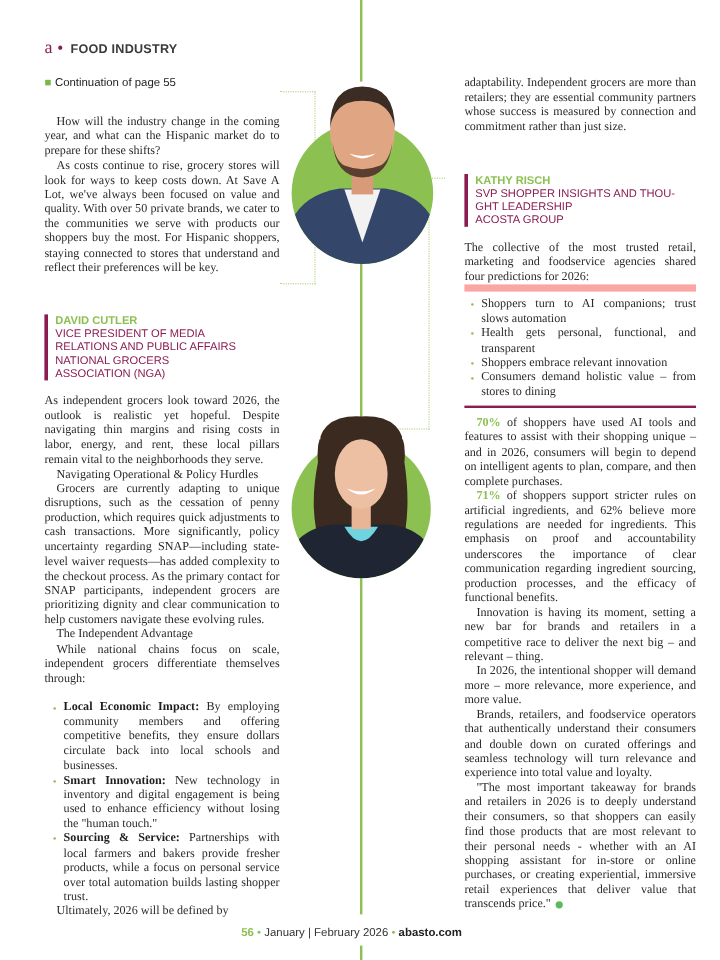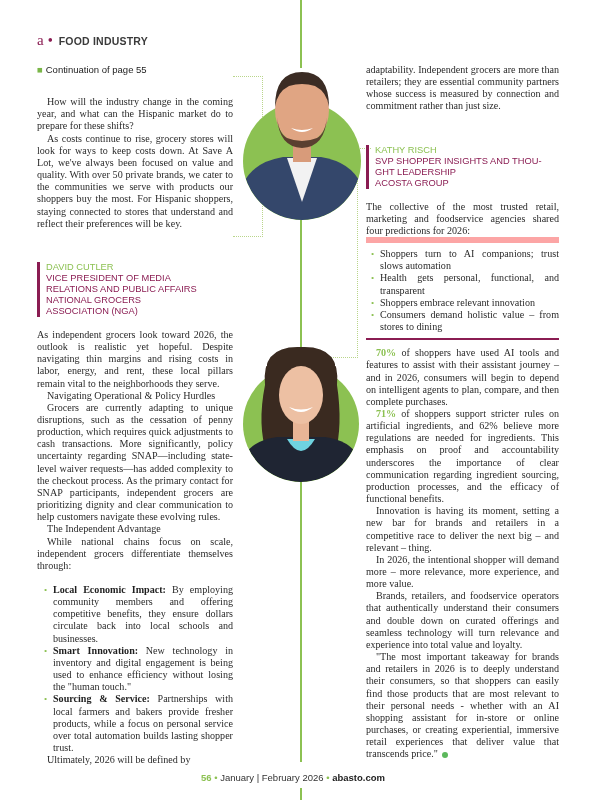--- a/index.html
+++ b/index.html
@@ -8,29 +8,29 @@
 
   .header { position: absolute; left: 37px; top: 24px; display: flex; align-items: baseline; gap: 3px; }
   .logo-a { font-family: "Liberation Serif", serif; font-size: 15px; color: #8a1c52; font-weight: normal; }
   .logo-dot { color: #8a1c52; font-size: 12px; margin-right: 2px; }
   .section-title { font-family: "Liberation Sans", sans-serif; font-weight: bold; font-size: 10.5px; color: #3a3a3a; letter-spacing: 0.2px; margin-top: 11px; }
 
   .center-line { position: absolute; left: 300px; width: 2px; background: #8cc152; }
 
   .col { position: absolute; font-size: 10.1px; line-height: 12.15px; text-align: justify; font-family: "Liberation Serif", serif; color: #2a2a2a; }
   .col-left { left: 37px; width: 196px; }
-  .col-right { left: 366px; width: 193px; }
+  .col-right { left: 387px; width: 193px; }
   .col p { text-indent: 10px; }
   .col p.noindent { text-indent: 0; }
 
   .continuation { font-family: "Liberation Sans", sans-serif; font-size: 9.5px; color: #222; text-indent: 0; margin-bottom: 20px; }
   .continuation .dot { color: #7ab648; margin-right: 3px; }
 
   .bio { border-left: 3px solid #8a1c52; padding-left: 6px; margin: 10px 0 12px 0; font-family: "Liberation Sans", sans-serif; font-size: 9.3px; line-height: 11px; text-transform: uppercase; text-align: left; }
-  .bio .name { color: #8cc152; font-weight: normal; margin-top: 32px; }
+  .bio .name { color: #8cc152; font-weight: bold; margin-top: 32px; }
   .bio .role { color: #8a1c52; font-weight: normal; }
 
   .bullets { list-style: none; padding-left: 8px; margin-top: 12px; }
   .bullets li { position: relative; padding-left: 8px; text-align: justify; }
   .bullets li::before { content: "•"; position: absolute; left: -1px; top: 0; color: #8cc152; font-size: 9px; }
   .bullets b { font-weight: bold; color: #1f1f1f; }
 
   .predictions { border-top: 6px solid #fca5a5; border-bottom: 2px solid #8a1c52; padding: 5px 0 5px 6px; margin: 0 0 7px 0; }
   .predictions ul { list-style: none; }
   .predictions li { position: relative; padding-left: 8px; text-align: justify; }
@@ -153,21 +153,21 @@
 
   <div class="predictions">
     <ul>
       <li>Shoppers turn to AI companions; trust slows automation</li>
       <li>Health gets personal, functional, and transparent</li>
       <li>Shoppers embrace relevant innovation</li>
       <li>Consumers demand holistic value – from stores to dining</li>
     </ul>
   </div>
 
-  <p><span class="stat">70%</span><span> of shoppers have used AI tools and features to assist with their assistant journey – and in 2026, consumers will begin to depend on intelligent agents to plan, compare, and then complete purchases.</span></p>
+  <p><span class="stat">70%</span><span> of shoppers have used AI tools and features to assist with their shopping unique – and in 2026, consumers will begin to depend on intelligent agents to plan, compare, and then complete purchases.</span></p>
   <p><span class="stat">71%</span><span> of shoppers support stricter rules on artificial ingredients, and 62% believe more regulations are needed for ingredients. This emphasis on proof and accountability underscores the importance of clear communication regarding ingredient sourcing, production processes, and the efficacy of functional benefits.</span></p>
   <p>Innovation is having its moment, setting a new bar for brands and retailers in a competitive race to deliver the next big – and relevant – thing.</p>
   <p>In 2026, the intentional shopper will demand more – more relevance, more experience, and more value.</p>
   <p>Brands, retailers, and foodservice operators that authentically understand their consumers and double down on curated offerings and seamless technology will turn relevance and experience into total value and loyalty.</p>
   <p><span>"The most important takeaway for brands and retailers in 2026 is to deeply understand their consumers, so that shoppers can easily find those products that are most relevant to their personal needs - whether with an AI shopping assistant for in-store or online purchases, or creating experiential, immersive retail experiences that deliver value that transcends price."</span><span class="end-dot"></span></p>
 </div>
 
 <div class="footer">
   <span class="page-num">56</span>
   <span class="sep">•</span>

